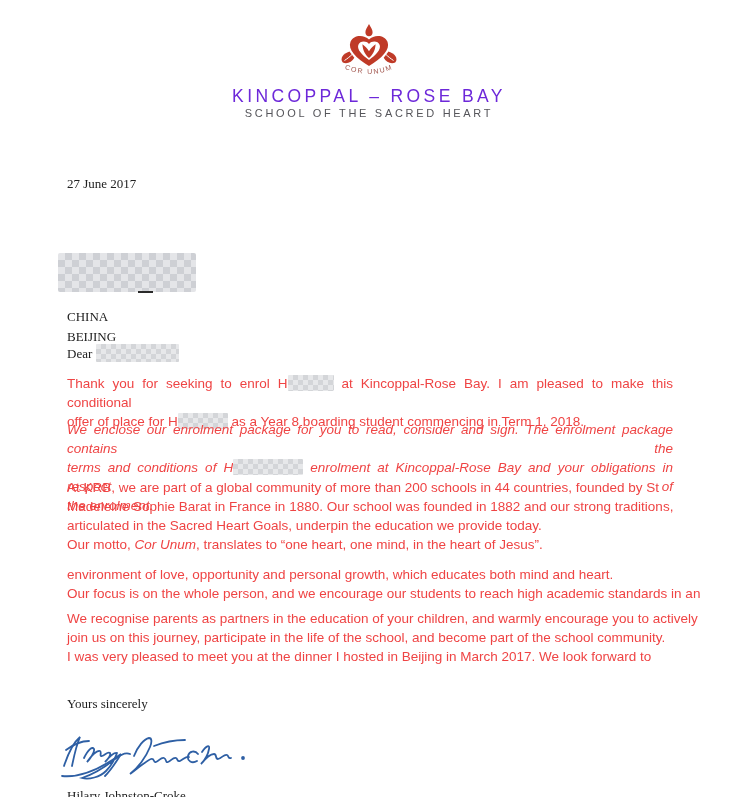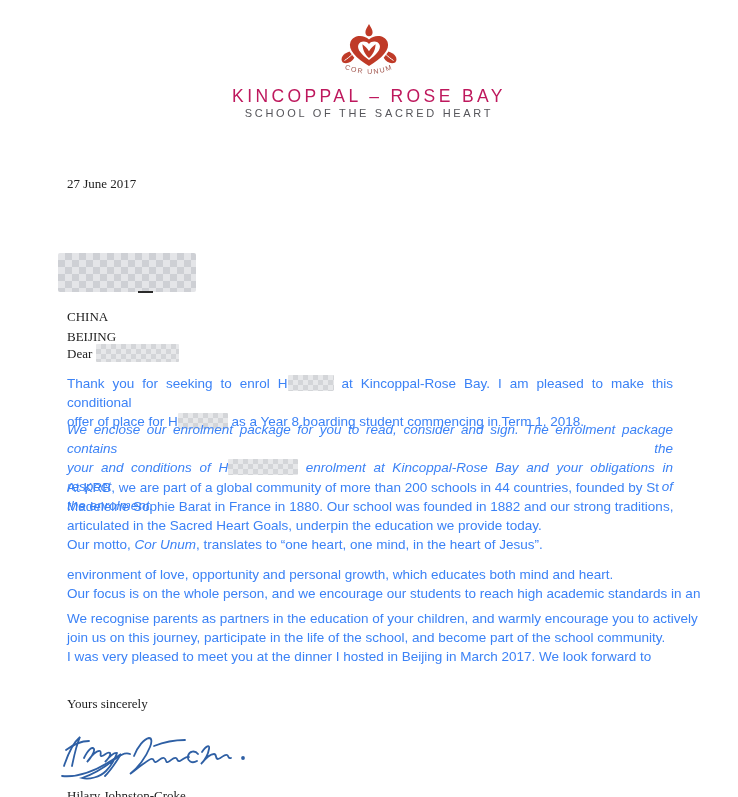--- a/index.html
+++ b/index.html
@@ -4,24 +4,24 @@
 <style>
   html,body{margin:0;padding:0;background:#fff;}
   .page{
     position:relative;width:738px;height:797px;background:#ffffff;overflow:hidden;
     font-family:"Liberation Sans","DejaVu Sans",sans-serif;color:#212121;
   }
   .abs{position:absolute;}
   .text{font-size:13px;line-height:19px;font-family:Liberation Serif, serif;}
   
   .hdr-center{left:0;right:0;text-align:center;}
-  .school-name{font-size:17.5px;letter-spacing:3.4px;color:#be185d;font-weight:500;}
+  .school-name{font-size:17.5px;letter-spacing:3.4px;color:#6d28d9;font-weight:500;}
   .school-sub{font-size:11px;letter-spacing:2.7px;color:#55555a;}
   
-  .para{position:absolute;left:67px;width:606px;font-size:13.5px;line-height:19px;color:#3b82f6;}
+  .para{position:absolute;left:67px;width:606px;font-size:13.5px;line-height:19px;color:#ef4444;}
   .line{white-space:nowrap;}
   .jline{white-space:normal;text-align:justify;text-align-last:justify;}
   em{font-style:italic;}
   
   .redact{
     display:inline-block;height:16px;vertical-align:-3px;border-radius:1px;
     background-color:#e7e8ea;
     background-image:
       linear-gradient(45deg,rgba(110,115,128,.16) 25%,transparent 25%,transparent 75%,rgba(110,115,128,.16) 75%),
       linear-gradient(45deg,rgba(110,115,128,.16) 25%,transparent 25%,transparent 75%,rgba(110,115,128,.16) 75%);
@@ -78,21 +78,21 @@
   <div class="abs text" style="left:67px;top:344px;">
     <span>Dear </span><span class="redact" style="width:83px;height:18px;vertical-align:-4px;"></span>
   </div>
 
   <div class="para" style="top:374px;">
       <div class="line jline"><span>Thank you for seeking to enrol H</span><span class="redact" style="width: 46px;"></span><span> at Kincoppal-Rose Bay. I am pleased to make this conditional</span></div>
       <div class="line"><span>offer of place for H</span><span class="redact" style="width: 50px;"></span><span> as a Year 8 boarding student commencing in Term 1, 2018.</span></div>
     </div>
   <div class="para" style="top:420px;font-style:italic;">
       <div class="line jline"><span>We enclose our enrolment package for you to read, consider and sign. The enrolment package contains the</span></div>
-      <div class="line jline"><span>your and conditions of H</span><span class="redact" style="width: 70px;"></span><span> enrolment at Kincoppal-Rose Bay and your obligations in respect of</span></div>
+      <div class="line jline"><span>terms and conditions of H</span><span class="redact" style="width: 70px;"></span><span> enrolment at Kincoppal-Rose Bay and your obligations in respect of</span></div>
       <div class="line"><span>the enrolment.</span></div>
     </div>
   <div class="para" style="top:478px;">
       <div class="line"><span>At KRB, we are part of a global community of more than 200 schools in 44 countries, founded by St</span></div>
       <div class="line"><span>Madeleine Sophie Barat in France in 1880. Our school was founded in 1882 and our strong traditions,</span></div>
       <div class="line"><span>articulated in the Sacred Heart Goals, underpin the education we provide today.</span></div>
     </div>
   <div class="para" style="top:535px;">
       <div class="line"><span>Our motto, </span><em>Cor Unum</em><span>, translates to “one heart, one mind, in the heart of Jesus”.</span></div>
     </div>

